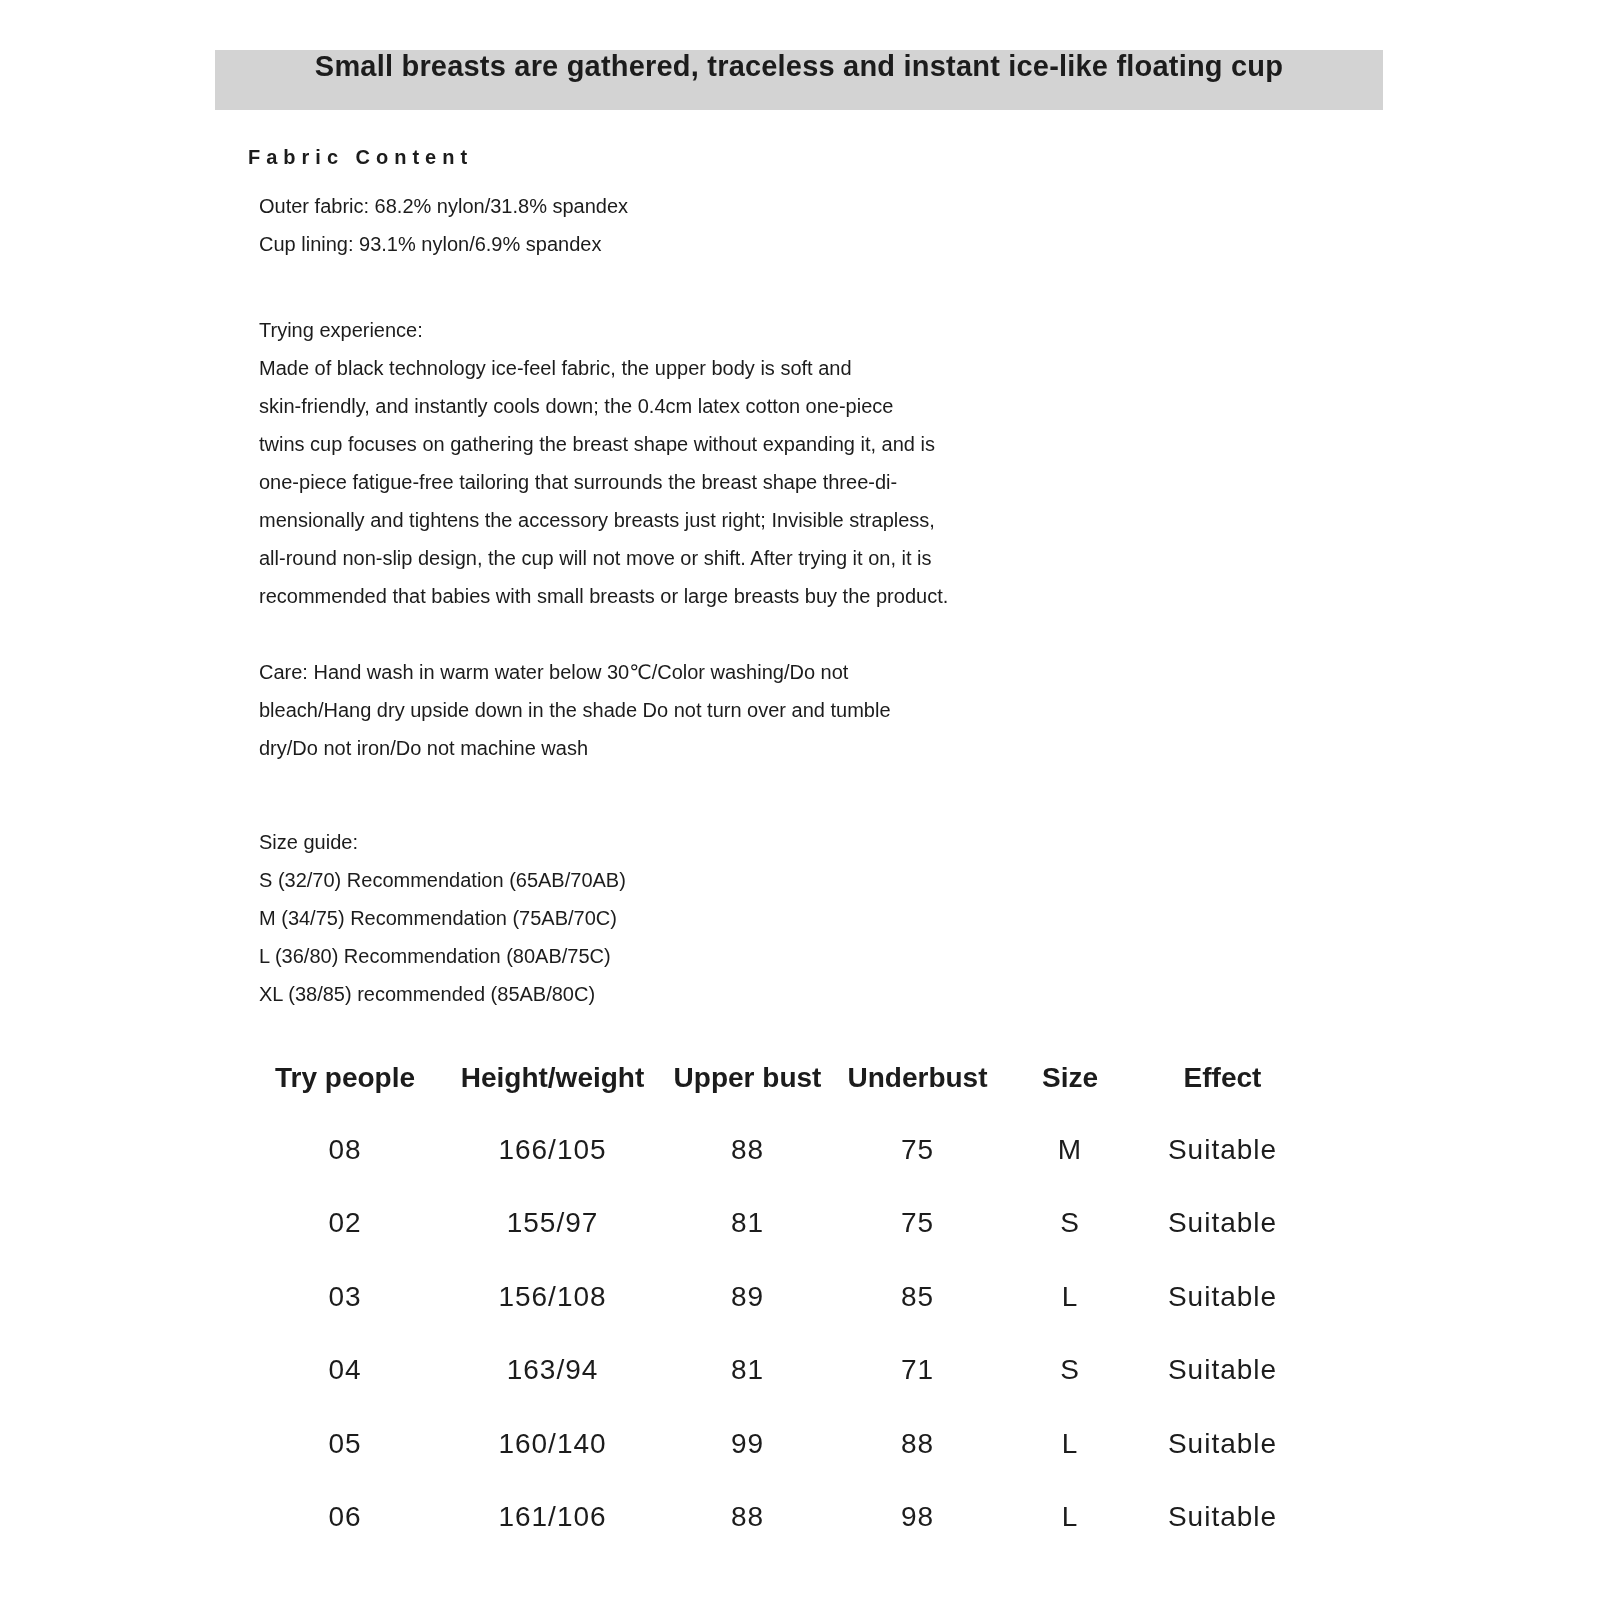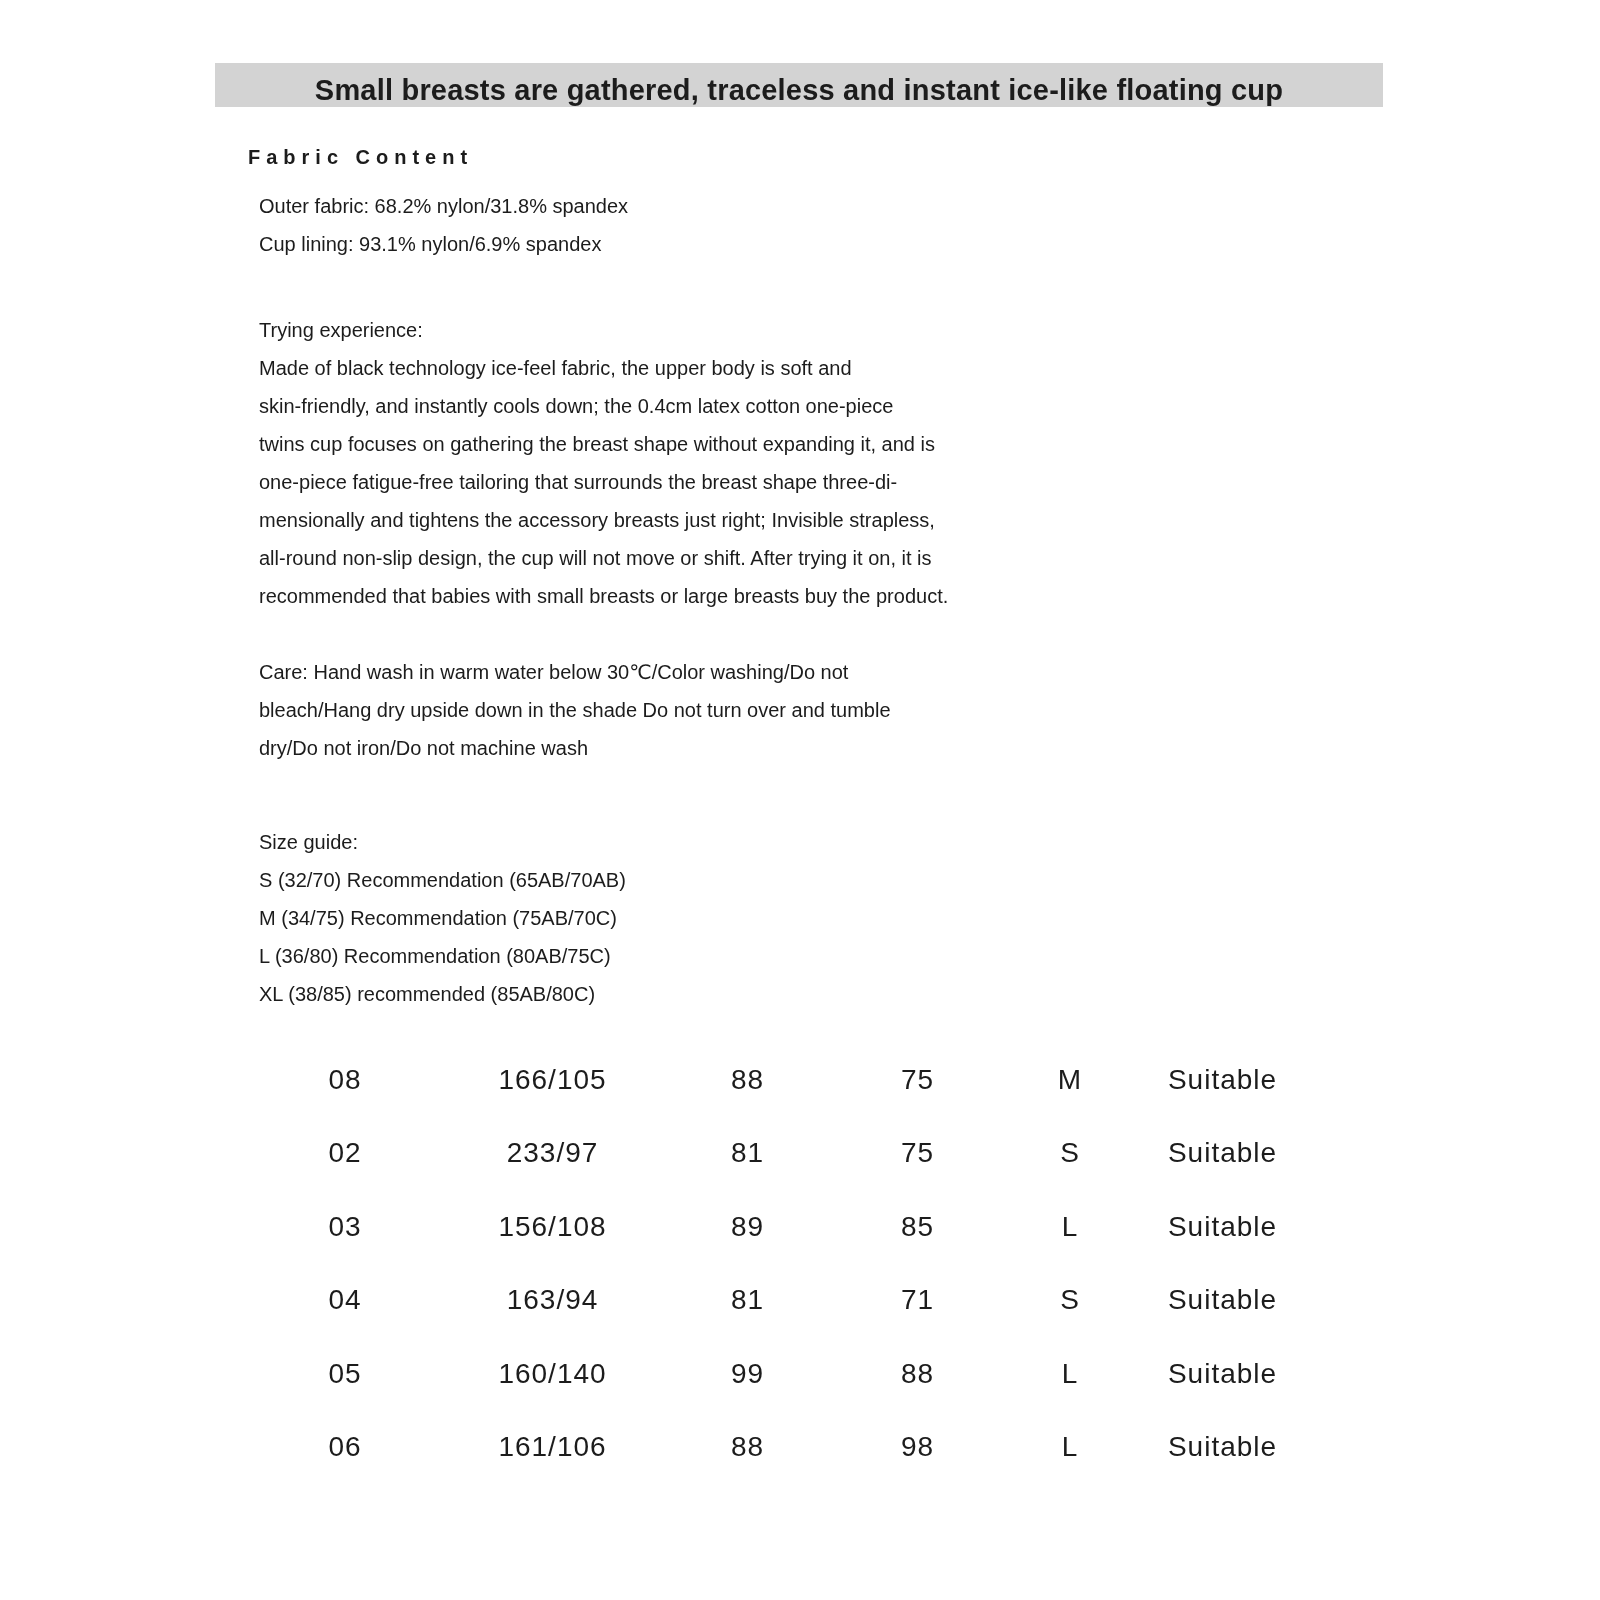--- a/index.html
+++ b/index.html
@@ -12,24 +12,24 @@
   html,body{width:1600px;height:1600px;}
   body{
     position:relative;
     background:var(--page-bg);
     color:var(--text);
     font-family:"Liberation Sans","DejaVu Sans",sans-serif;
     overflow:hidden;
   }
   .title-bar{
     position:absolute;
-    left:215px;top:63px;
-    width:1168px;height:44px;
+    left:215px;top:50px;
+    width:1168px;height:60px;
     background:var(--bar-bg);
-    display:flex;align-items:flex-end;justify-content:center;
+    display:flex;align-items:flex-start;justify-content:center;
   }
   .title-bar .title{
     font-size:29px;
     font-weight:bold;
     letter-spacing:0.2px;
     white-space:nowrap;
   }
   .txt{
     position:absolute;
     left:259px;
@@ -98,32 +98,40 @@
 bleach/Hang dry upside down in the shade Do not turn over and tumble
 dry/Do not iron/Do not machine wash</div>
 
 <div class="txt size-body">Size guide:
 S (32/70) Recommendation (65AB/70AB)
 M (34/75) Recommendation (75AB/70C)
 L (36/80) Recommendation (80AB/75C)
 XL (38/85) recommended (85AB/80C)</div>
 
 <div class="fit-table">
+  <div class="tr head">
+      <div class="th">Try people</div>
+      <div class="th">Height/weight</div>
+      <div class="th">Upper bust</div>
+      <div class="th">Underbust</div>
+      <div class="th">Size</div>
+      <div class="th">Effect</div>
+    </div>
   <div>
       <div class="tr">
         <div class="td">08</div>
         <div class="td">166/105</div>
         <div class="td">88</div>
         <div class="td">75</div>
         <div class="td">M</div>
         <div class="td">Suitable</div>
       </div>
       <div class="tr">
         <div class="td">02</div>
-        <div class="td">233/97</div>
+        <div class="td">155/97</div>
         <div class="td">81</div>
         <div class="td">75</div>
         <div class="td">S</div>
         <div class="td">Suitable</div>
       </div>
       <div class="tr">
         <div class="td">03</div>
         <div class="td">156/108</div>
         <div class="td">89</div>
         <div class="td">85</div>

